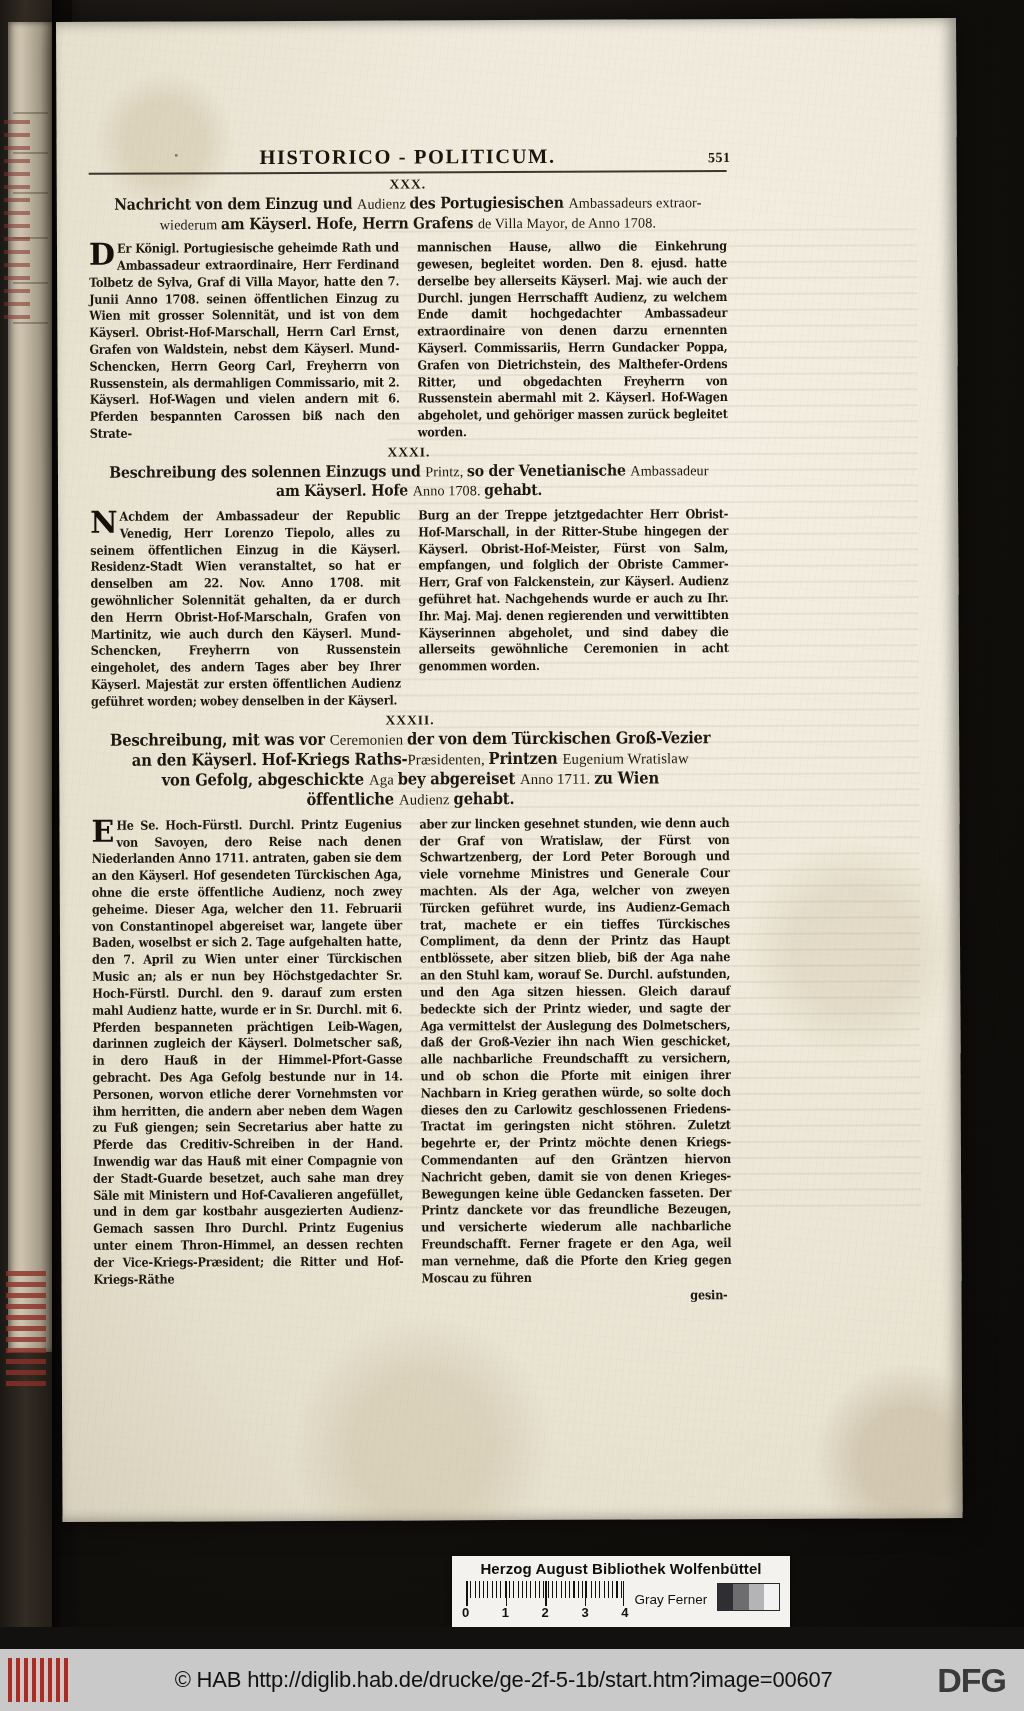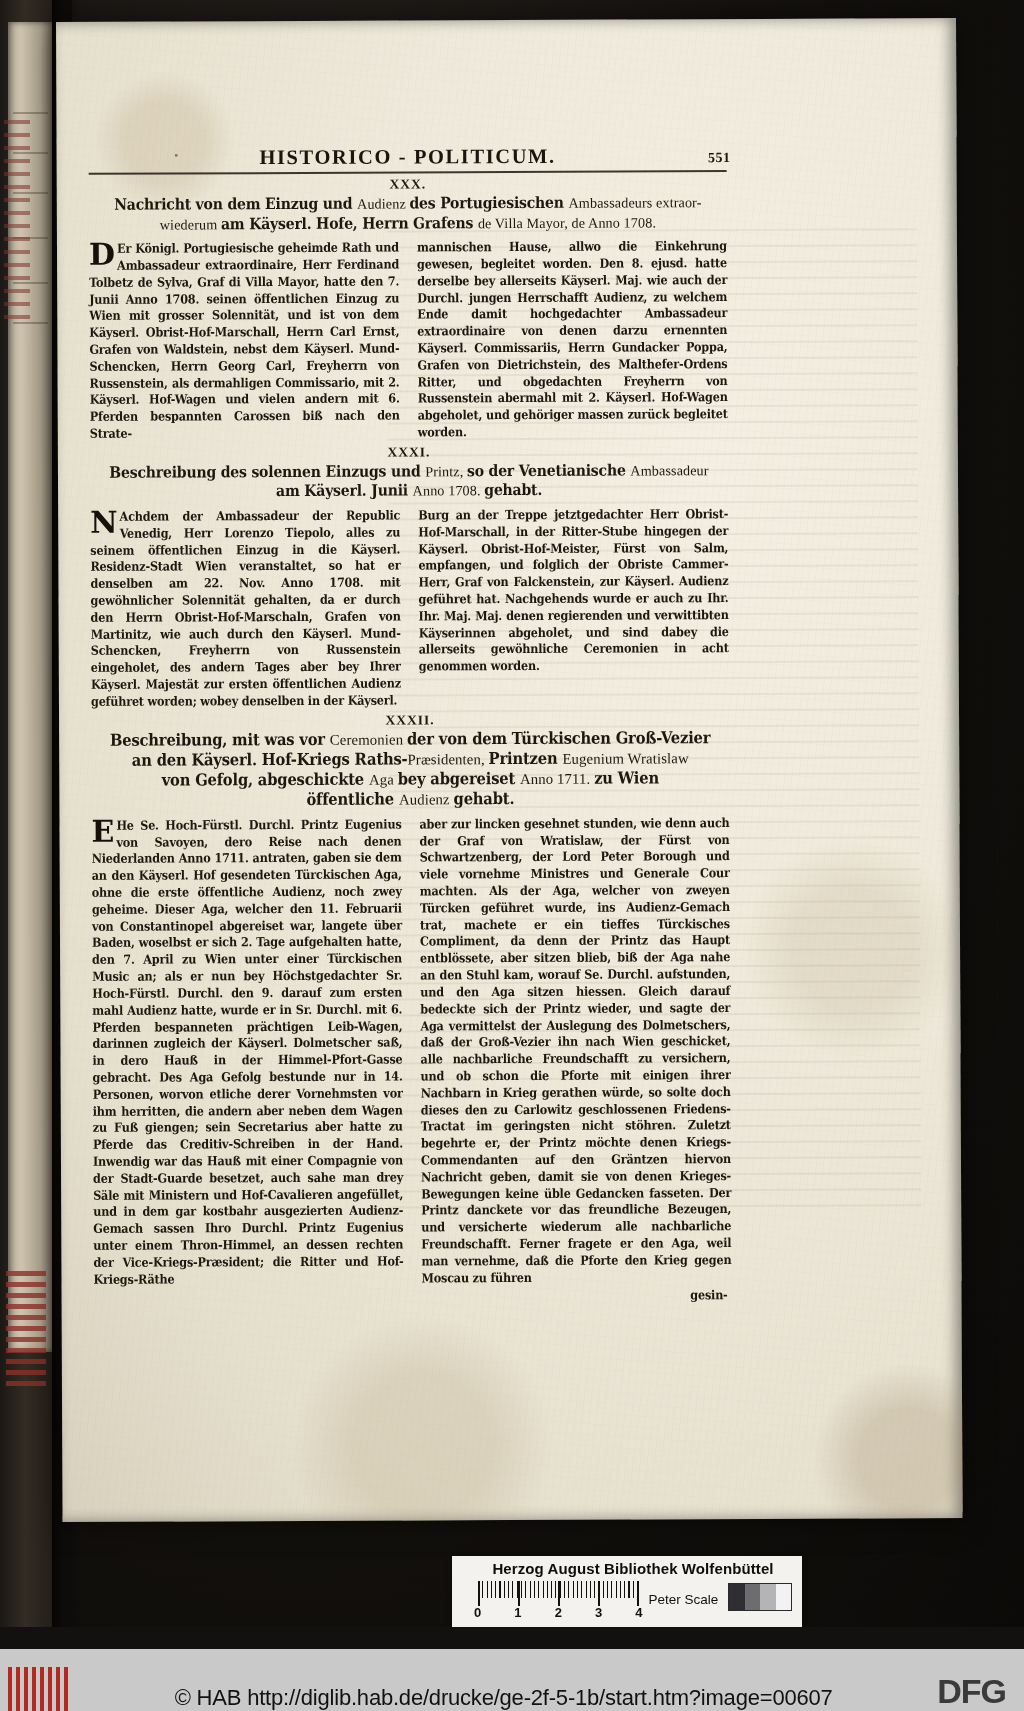--- a/index.html
+++ b/index.html
@@ -237,21 +237,20 @@
 
   
   .cal-card {
     position: absolute;
     left: 452px;
     top: 1556px;
     width: 338px;
     height: 76px;
     background: #f4f2ee;
     box-shadow: 0 1px 4px rgba(0,0,0,.6);
-    padding-left: 12px;
   }
   .cal-title {
     text-align: center;
     font-family: "Liberation Sans", sans-serif;
     font-weight: 700;
     font-size: 15px;
     color: #0d0d0d;
     padding-top: 4px;
     letter-spacing: .1px;
   }
@@ -294,21 +293,21 @@
   }
   .gs-patches i { flex: 1; }
 
   
   .footer {
     position: absolute;
     left: 0; bottom: 0;
     width: 1024px; height: 62px;
     background: #c9c9c9;
     display: flex;
-    align-items: flex-end;
+    align-items: center;
     gap: 48px;
   }
   .footer .hab-mark {
     width: 62px; height: 44px; margin-left: 8px;
     background: repeating-linear-gradient(90deg,
        #b02a22 0 4px, rgba(0,0,0,0) 4px 8px);
   }
   .footer .url {
     flex: 1;
     text-align: center;
@@ -386,21 +385,21 @@
         <div class="col">
           <p><span class="frak">mannischen Hause, allwo die Einkehrung gewesen, begleitet worden. Den 8. ejusd. hatte derselbe bey allerseits Käyserl. Maj. wie auch der Durchl. jungen Herrschafft Audienz, zu welchem Ende damit hochgedachter Ambassadeur extraordinaire von denen darzu ernennten Käyserl. Commissariis, Herrn Gundacker Poppa, Grafen von Dietrichstein, des Malthefer-Ordens Ritter, und obgedachten Freyherrn von Russenstein abermahl mit 2. Käyserl. Hof-Wagen abgeholet, und gehöriger massen zurück begleitet worden.</span></p>
         </div>
       </div>
     </div>
 
     <div>
       <div class="sec-num">XXXI.</div>
       <div class="sec-title">
           <div><span class="frak">Beschreibung des solennen Einzugs und </span><span class="rom">Printz, </span><span class="frak">so der Venetianische </span><span class="rom">Ambassadeur</span></div>
-          <div><span class="frak">am Käyserl. Junii </span><span class="rom">Anno 1708. </span><span class="frak">gehabt.</span></div>
+          <div><span class="frak">am Käyserl. Hofe </span><span class="rom">Anno 1708. </span><span class="frak">gehabt.</span></div>
         </div>
       <div class="cols">
         <div class="col">
           <p><span class="dropcap">N</span><span class="frak">Achdem der Ambassadeur der Republic Venedig, Herr Lorenzo Tiepolo, alles zu seinem öffentlichen Einzug in die Käyserl. Residenz-Stadt Wien veranstaltet, so hat er denselben am 22. Nov. Anno 1708. mit gewöhnlicher Solennität gehalten, da er durch den Herrn Obrist-Hof-Marschaln, Grafen von Martinitz, wie auch durch den Käyserl. Mund-Schencken, Freyherrn von Russenstein eingeholet, des andern Tages aber bey Ihrer Käyserl. Majestät zur ersten öffentlichen Audienz geführet worden; wobey denselben in der Käyserl.</span></p>
         </div>
         <div class="col">
           <p><span class="frak">Burg an der Treppe jetztgedachter Herr Obrist-Hof-Marschall, in der Ritter-Stube hingegen der Käyserl. Obrist-Hof-Meister, Fürst von Salm, empfangen, und folglich der Obriste Cammer-Herr, Graf von Falckenstein, zur Käyserl. Audienz geführet hat. Nachgehends wurde er auch zu Ihr. Ihr. Maj. Maj. denen regierenden und verwittibten Käyserinnen abgeholet, und sind dabey die allerseits gewöhnliche Ceremonien in acht genommen worden.</span></p>
         </div>
       </div>
     </div>
@@ -442,21 +441,21 @@
           <i style="left:99%"></i>
       </div>
       <div class="nums">
           <span>0</span>
           <span>1</span>
           <span>2</span>
           <span>3</span>
           <span>4</span>
         </div>
     </div>
-    <div class="gs-label">Peter Scale</div>
+    <div class="gs-label">Gray Ferner</div>
     <div class="gs-patches">
         <i style="background: rgb(47, 47, 51);"></i>
         <i style="background: rgb(109, 109, 112);"></i>
         <i style="background: rgb(180, 180, 182);"></i>
         <i style="background: rgb(242, 242, 242);"></i>
       </div>
   </div>
 </div>
 
 <div class="footer-dark"></div>

